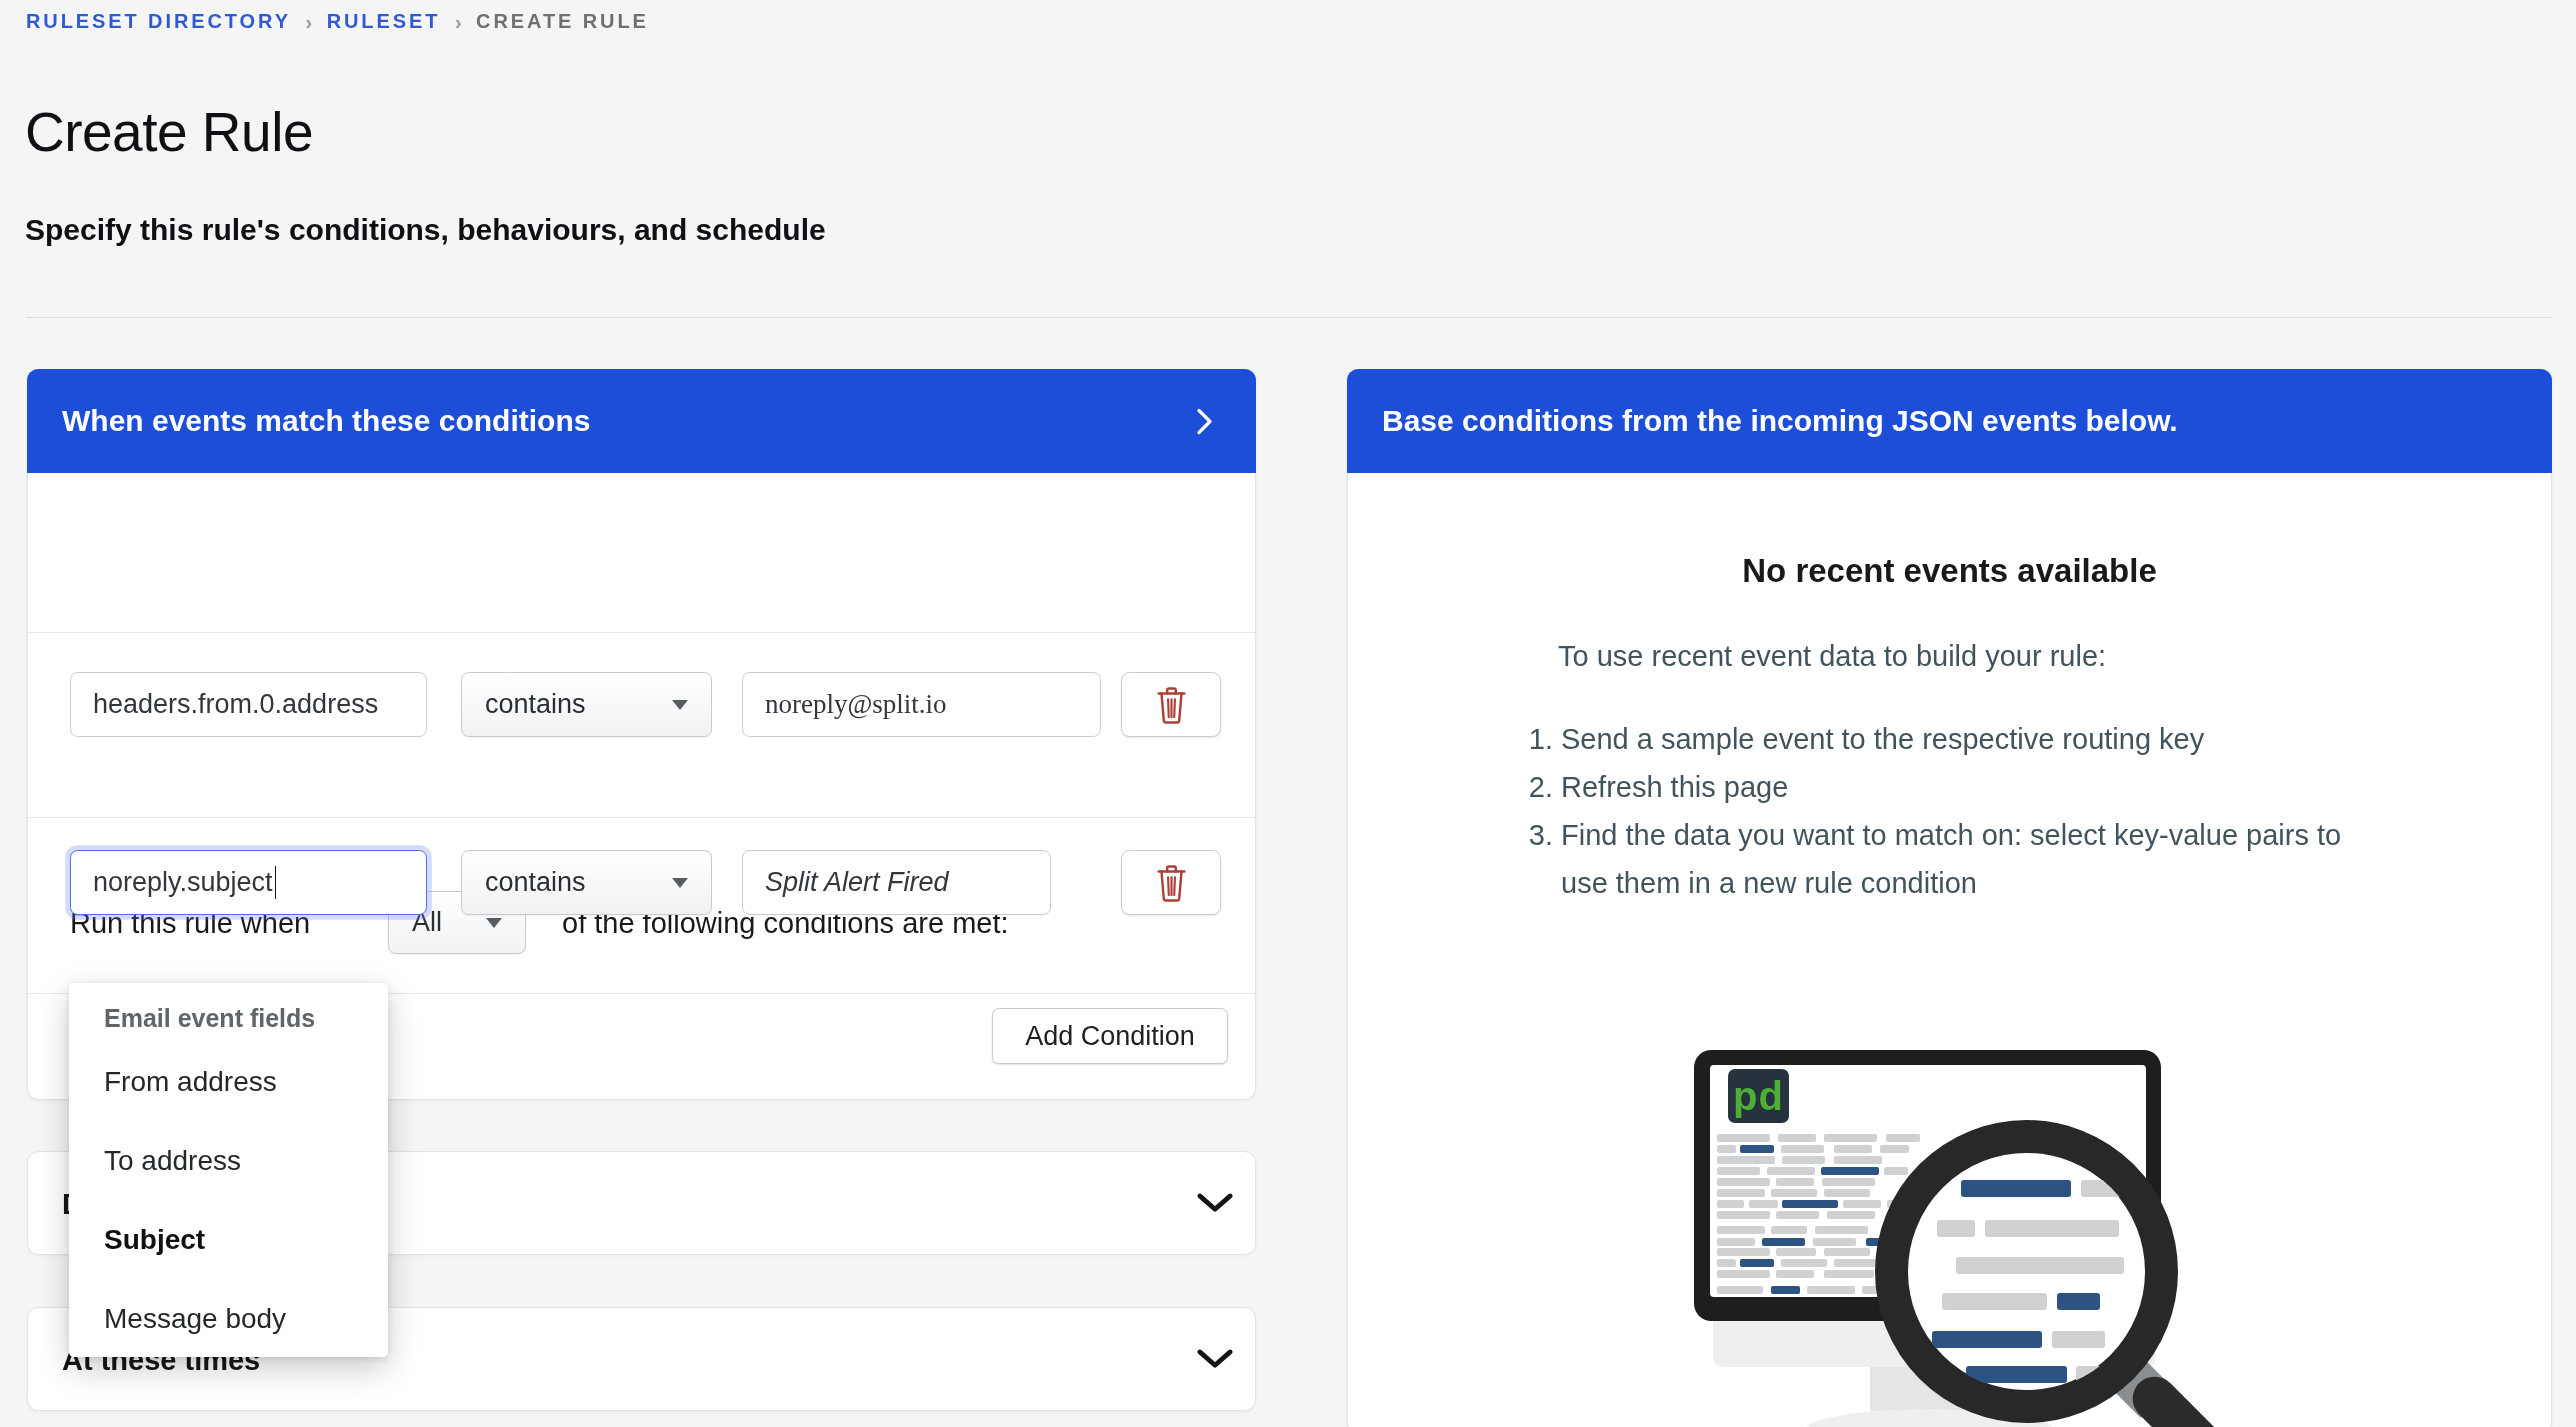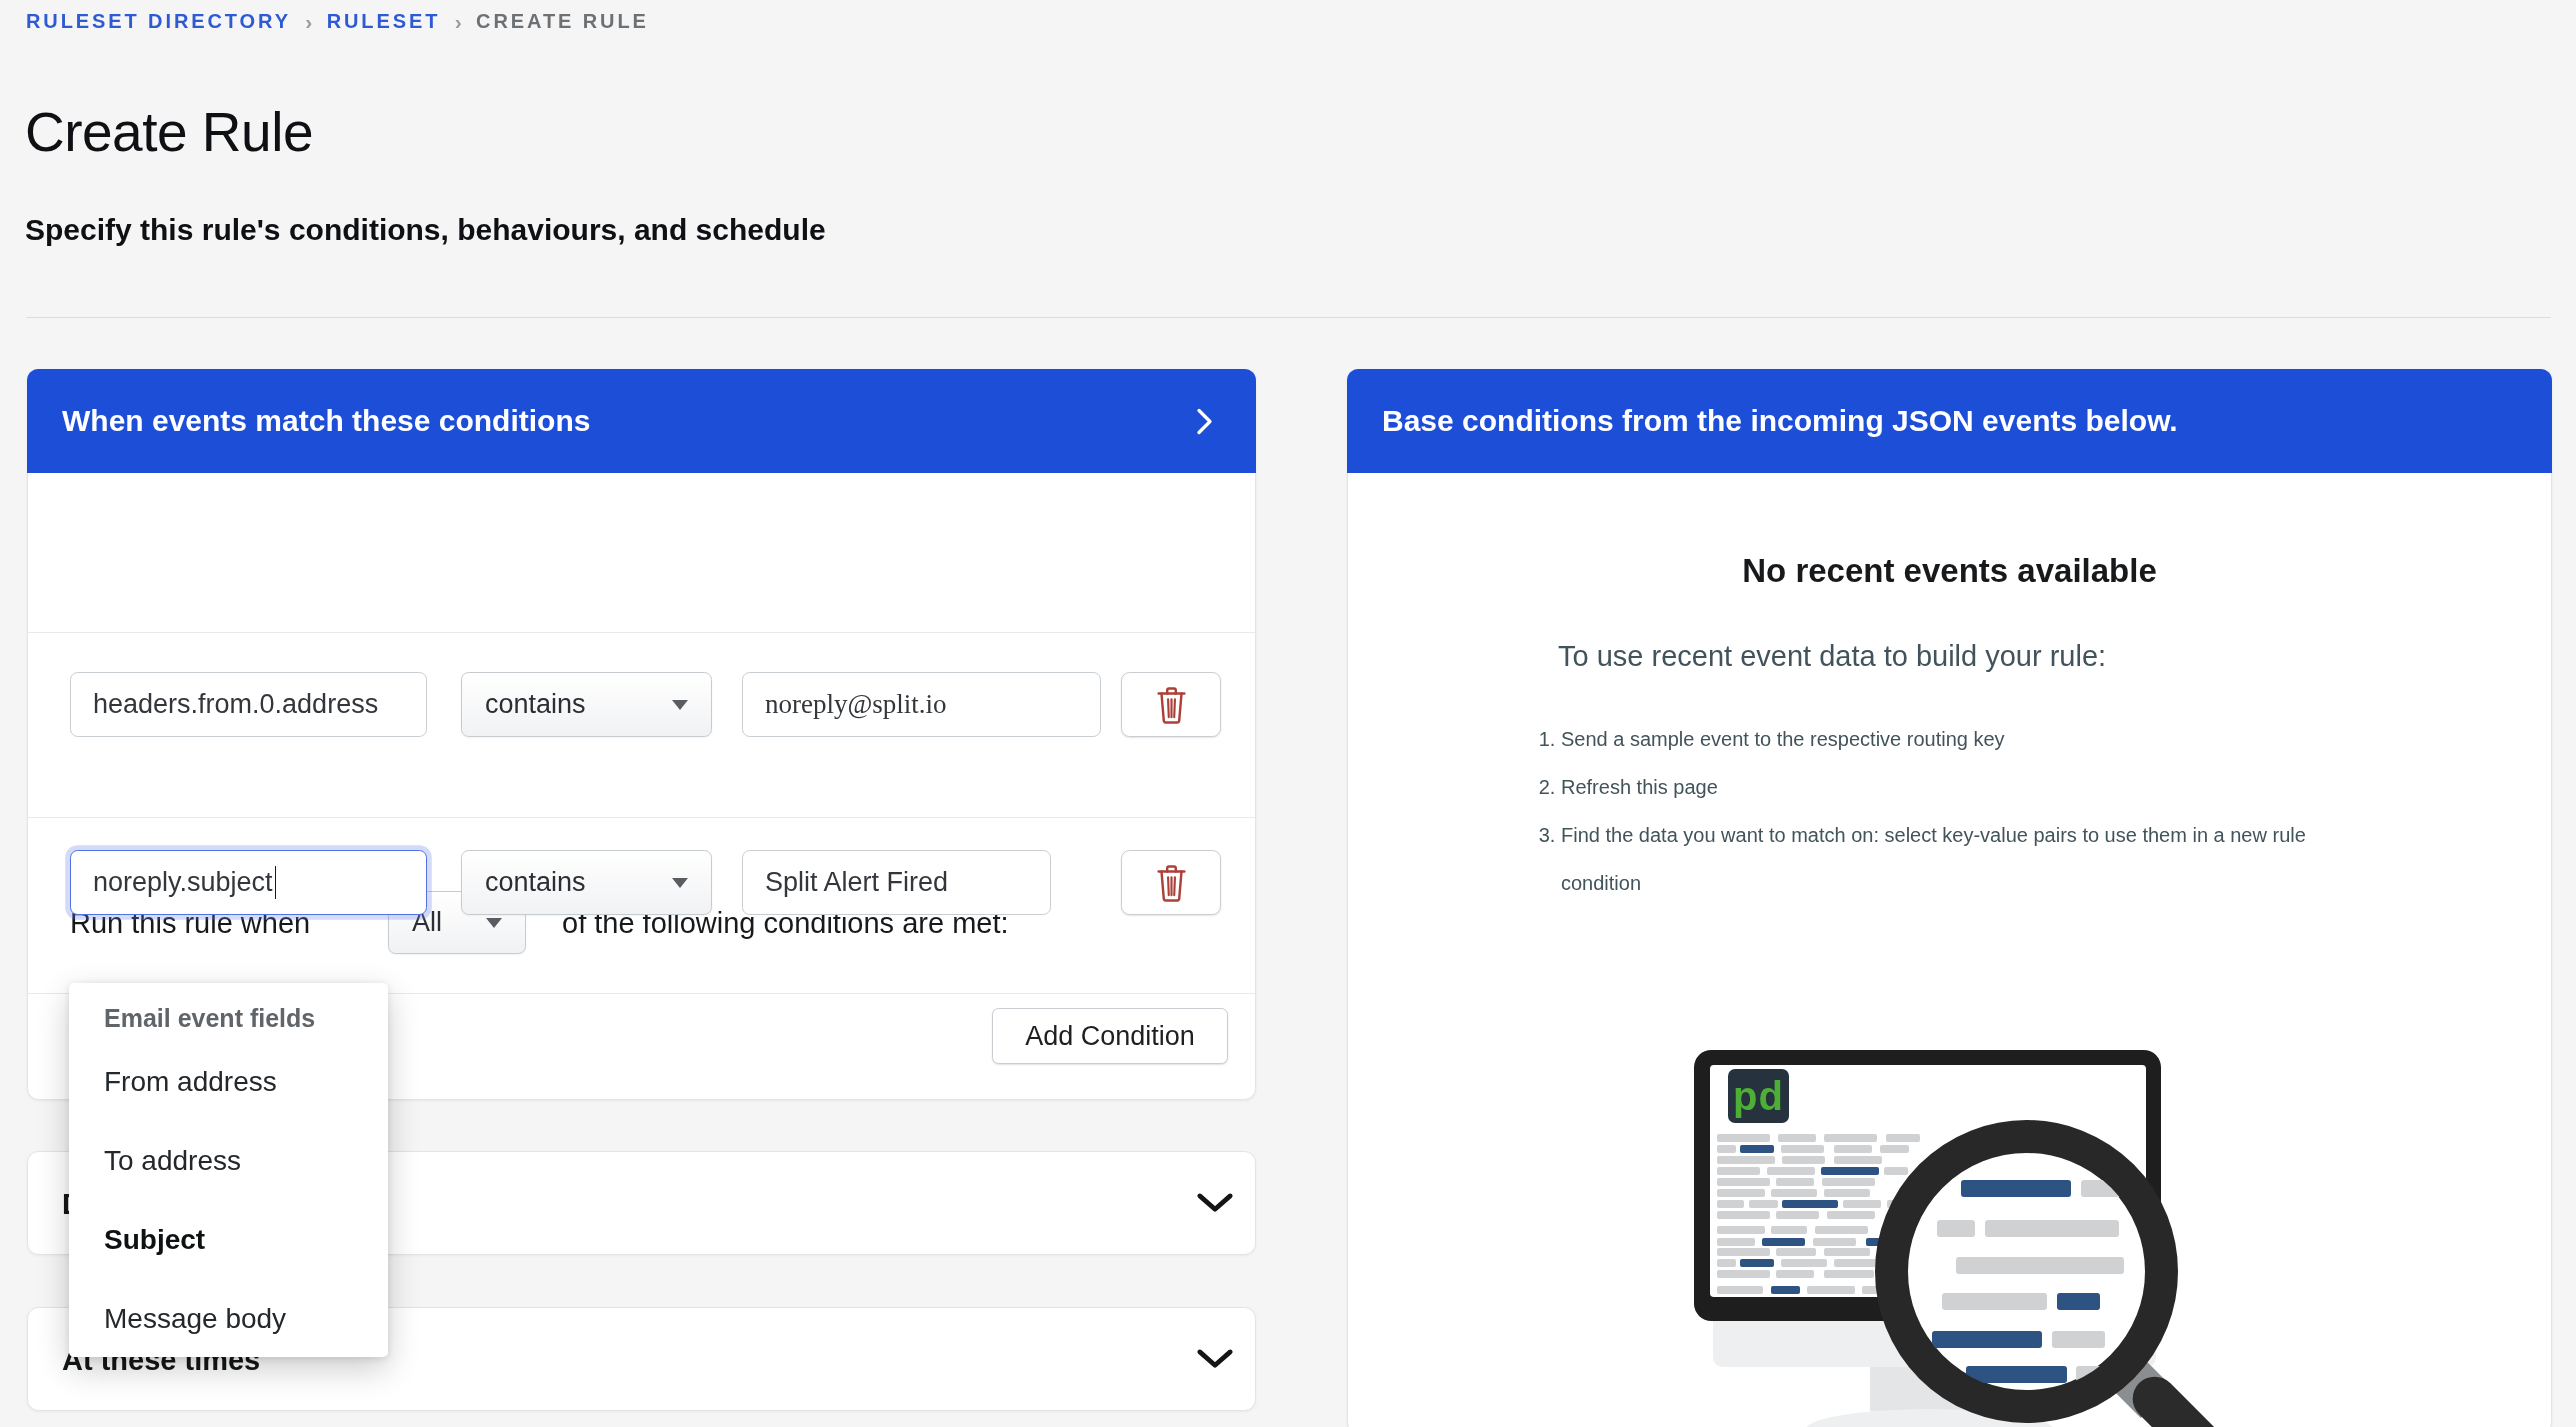--- a/index.html
+++ b/index.html
@@ -79,21 +79,21 @@
   .dd-heading { height:48px; display:flex; align-items:center; padding-left:35px;
     font-size:25px; font-weight:bold; color:#60656a; }
   .dd-item { height:79px; display:flex; align-items:center; padding-left:35px;
     font-size:28px; color:#25282b; cursor:pointer; }
   .dd-item.highlight { font-weight:bold; color:#0f1112; }
 
   
   .empty-title { position:absolute; left:0; top:182px; width:100%; text-align:center;
     font-size:33px; font-weight:bold; color:#17191b; }
   .empty-intro { position:absolute; left:210px; top:270px; font-size:29px; color:#42535b; }
-  .steps { position:absolute; left:175px; top:345px; width:825px; font-size:20px; color:#42535b;
+  .steps { position:absolute; left:175px; top:345px; width:825px; font-size:29px; color:#42535b;
     line-height:48px; list-style-position:outside; padding-left:38px; }
 
   
   .illus-part { position:absolute; }
   .monitor-frame { left:346px; top:680px; width:467px; height:271px; background:#1e1e1e; border-radius:17.3px; }
   .monitor-screen { left:362px; top:695px; width:436px; height:232px; background:#fff; border-radius:3.8px; overflow:hidden; }
   .pd-logo { left:380px; top:699px; width:61px; height:54px; background:#26323d; border-radius:7px;
     display:flex; align-items:center; justify-content:center; z-index:2;
     color:#4daf35; font-size:40px; font-weight:bold; letter-spacing:1px; }
   .monitor-chin { left:365px; top:951px; width:443px; height:46px; background:#edeff0; border-radius:0 0 9.6px 9.6px; }
@@ -168,21 +168,21 @@
   <div class="row-divider" style="top:447px"></div>
 
   <div class="text-input focused" style="left:42px; top:480px; width:357px;">
     <span>noreply.subject</span>
     <span class="text-caret"></span>
   </div>
   <div class="select-box op-select" style="left:433px; top:480px; width:251px;">
     <span>contains</span>
     <span class="caret-down"></span>
   </div>
-  <div class="text-input" style="left:714px; top:480px; width:309px;">
+  <div class="text-input" style="left:714px; top:480px; width:309px;font-style:italic;">
     <span>Split Alert Fired</span>
   </div>
   <button class="trash-btn" style="left:1093px; top:480px;">
     <svg width="35" height="40" viewBox="0 0 24 28">
       <path d="M3 6 H21" fill="none" stroke="#ac4038" stroke-width="1.7" stroke-linecap="round"></path>
       <path d="M9 6 V3.6 Q9 2.4 10.2 2.4 H13.8 Q15 2.4 15 3.6 V6" fill="none" stroke="#ac4038" stroke-width="1.7" stroke-linecap="round"></path>
       <path d="M5 6 L6.6 25 Q6.7 26.2 7.9 26.2 H16.1 Q17.3 26.2 17.4 25 L19 6" fill="none" stroke="#ac4038" stroke-width="1.7" stroke-linecap="round" stroke-linejoin="round"></path>
       <path d="M9.6 10 L10.1 22.5 M12 10 V22.5 M14.4 10 L13.9 22.5" fill="none" stroke="#ac4038" stroke-width="1.5" stroke-linecap="round"></path>
     </svg>
   </button>

